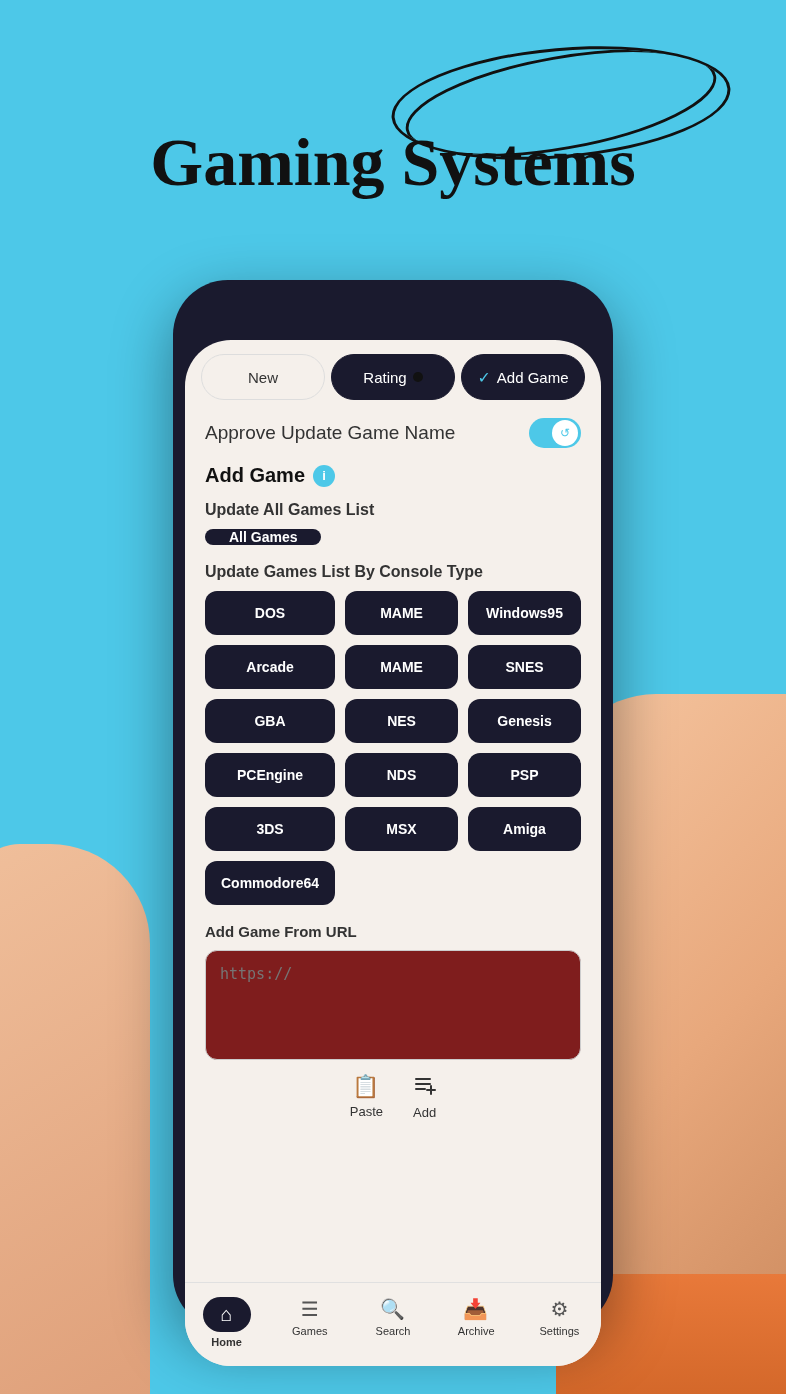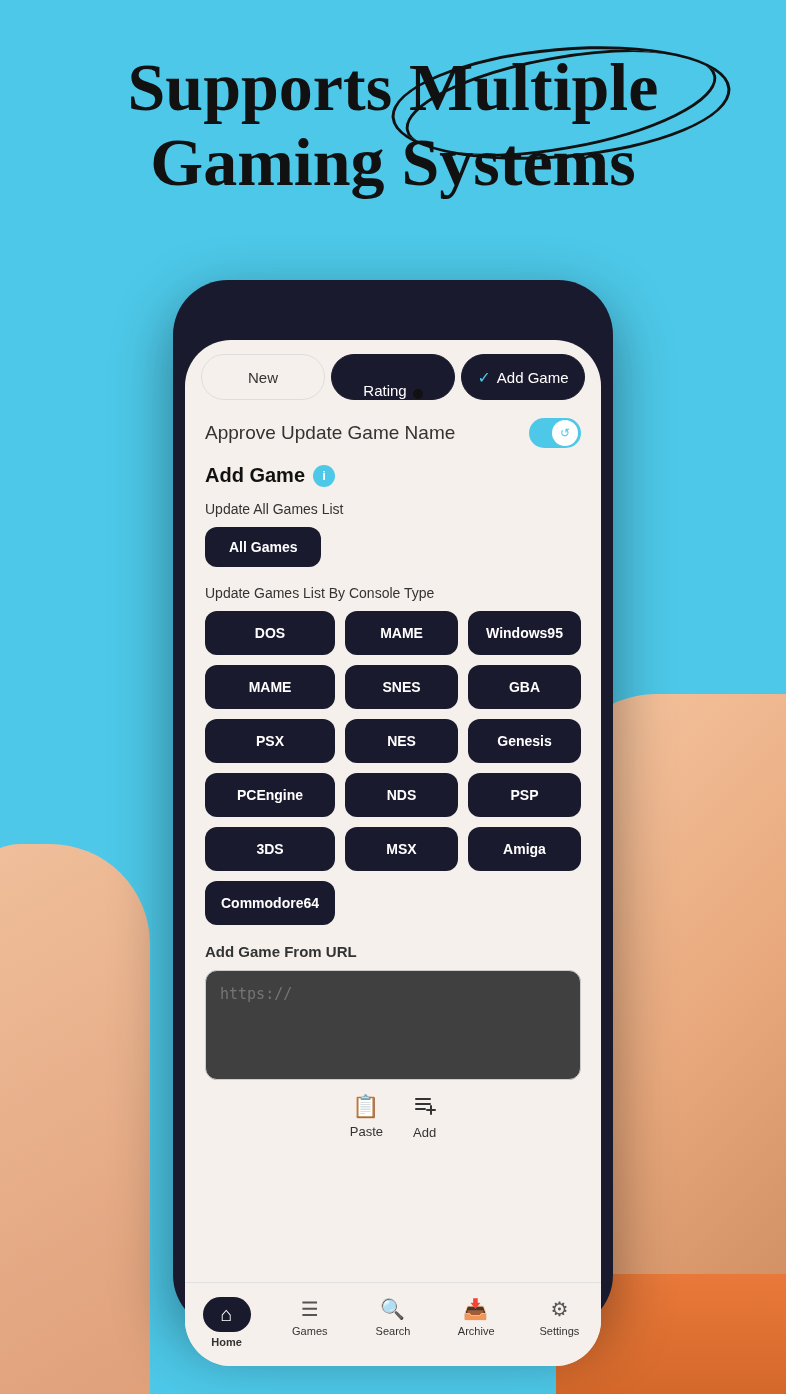--- a/index.html
+++ b/index.html
@@ -88,21 +88,20 @@
       cursor: pointer;
       border: 1.5px solid #ddd;
       background: transparent;
       color: #333;
     }
 
     .tab-item.active {
       background: #1a1a2e;
       color: #fff;
       border-color: #1a1a2e;
-      align-items: flex-end;
     }
 
     .tab-item.add-game {
       background: #1a1a2e;
       color: #fff;
       border-color: #1a1a2e;
       gap: 6px;
     }
 
     .tab-item .check {
@@ -171,22 +170,22 @@
       border-radius: 50%;
       display: flex;
       align-items: center;
       justify-content: center;
       font-size: 13px;
       font-weight: 700;
       color: #fff;
     }
 
     .subsection-title {
-      font-size: 14px;
-      font-weight: 400;
+      font-size: 16px;
+      font-weight: 700;
       color: #333;
       margin-bottom: 10px;
     }
 
     .games-grid {
       display: grid;
       grid-template-columns: repeat(3, 1fr);
       gap: 10px;
       margin-bottom: 18px;
     }
@@ -202,39 +201,39 @@
       border: none;
       border-radius: 12px;
       padding: 14px 16px;
       font-size: 14px;
       font-weight: 600;
       cursor: pointer;
       text-align: center;
     }
 
     .console-btn.all-games {
-      padding: 12px 24px;
+      padding: 0 24px;
     }
 
     .url-section-title {
       font-size: 15px;
       font-weight: 600;
       color: #333;
       margin-bottom: 10px;
     }
 
     .url-input {
       width: 100%;
       height: 110px;
       border: 1.5px solid #ccc;
       border-radius: 12px;
       padding: 14px;
       font-size: 15px;
       color: #999;
-      background: #404040;
+      background: #7f1d1d;
       resize: none;
       outline: none;
     }
 
     .action-row {
       display: flex;
       justify-content: center;
       gap: 30px;
       padding: 10px 0;
     }
@@ -297,21 +296,21 @@
       font-size: 11px;
       color: #333;
     }
   </style>
 </head>
 <body>
 
 <div class="bg-layer"></div>
 
 <div class="headline">
-  <span>Supports Multiple</span><br>
+  <br>
   <span>Gaming Systems</span>
 </div>
 
 <svg class="headline-circle" style="position:absolute;top:48px;right:55px;width:340px;height:110px;" viewBox="0 0 340 110">
   <ellipse cx="170" cy="55" rx="165" ry="48" fill="none" stroke="#111" stroke-width="3" transform="rotate(-5 170 55)"></ellipse>
 </svg>
 
 <div style="position:absolute;bottom:0;left:-30px;width:180px;height:550px;background:linear-gradient(150deg,#F0BF9B,#DFA07A);border-radius:50px 100px 0 0;z-index:1;"></div>
 
 <div style="position:absolute;bottom:0;right:-50px;width:280px;height:700px;background:linear-gradient(135deg,#F5C5A0,#E8A87C,#C8865A);border-radius:100px 30px 0 0;z-index:1;">
@@ -361,24 +360,24 @@
       <div class="games-grid single" style="margin-bottom:18px;">
         <button class="console-btn all-games">All Games</button>
       </div>
 
       
       <div class="subsection-title">Update Games List By Console Type</div>
       <div class="games-grid" id="console-grid">
       <button class="console-btn">DOS</button>
           <button class="console-btn">MAME</button>
           <button class="console-btn">Windows95</button>
+          <button class="console-btn">Arcade</button>
           <button class="console-btn">MAME</button>
           <button class="console-btn">SNES</button>
           <button class="console-btn">GBA</button>
-          <button class="console-btn">PSX</button>
           <button class="console-btn">NES</button>
           <button class="console-btn">Genesis</button>
           <button class="console-btn">PCEngine</button>
           <button class="console-btn">NDS</button>
           <button class="console-btn">PSP</button>
           <button class="console-btn">3DS</button>
           <button class="console-btn">MSX</button>
           <button class="console-btn">Amiga</button>
           <button class="console-btn">Commodore64</button>
         </div>

